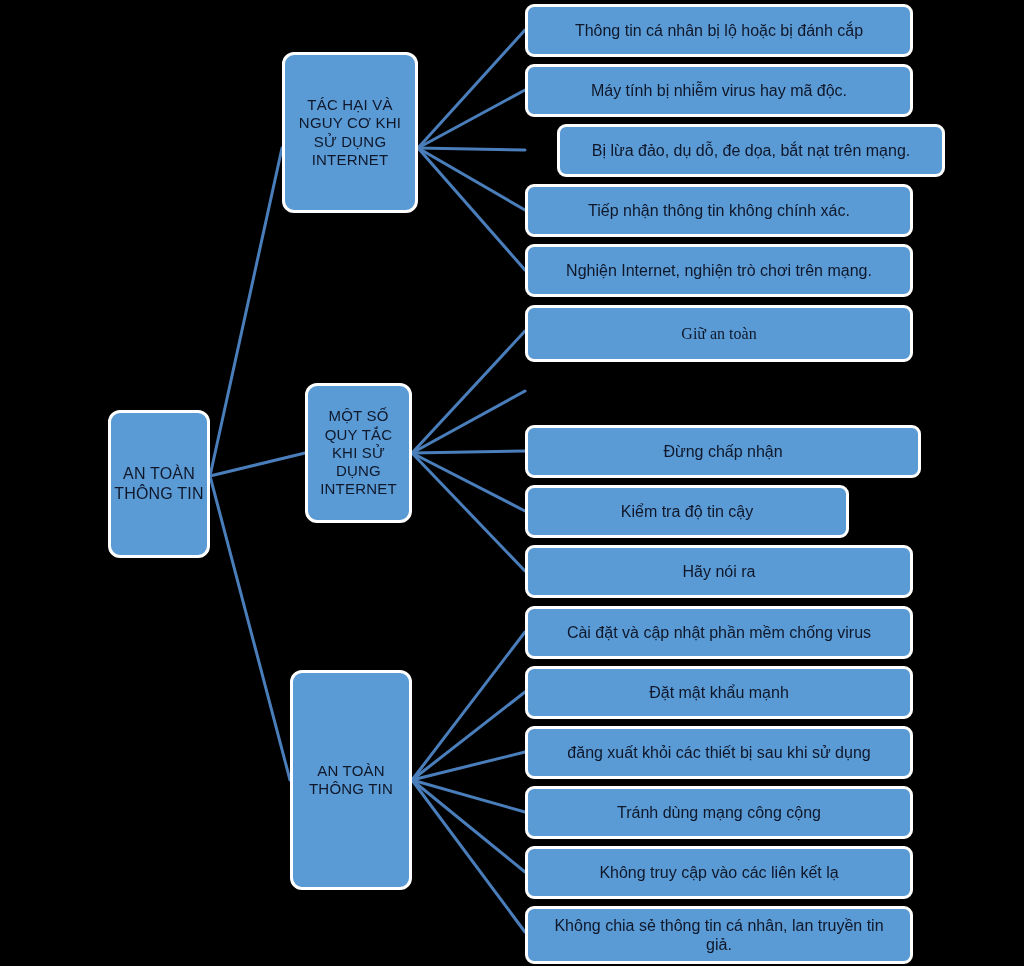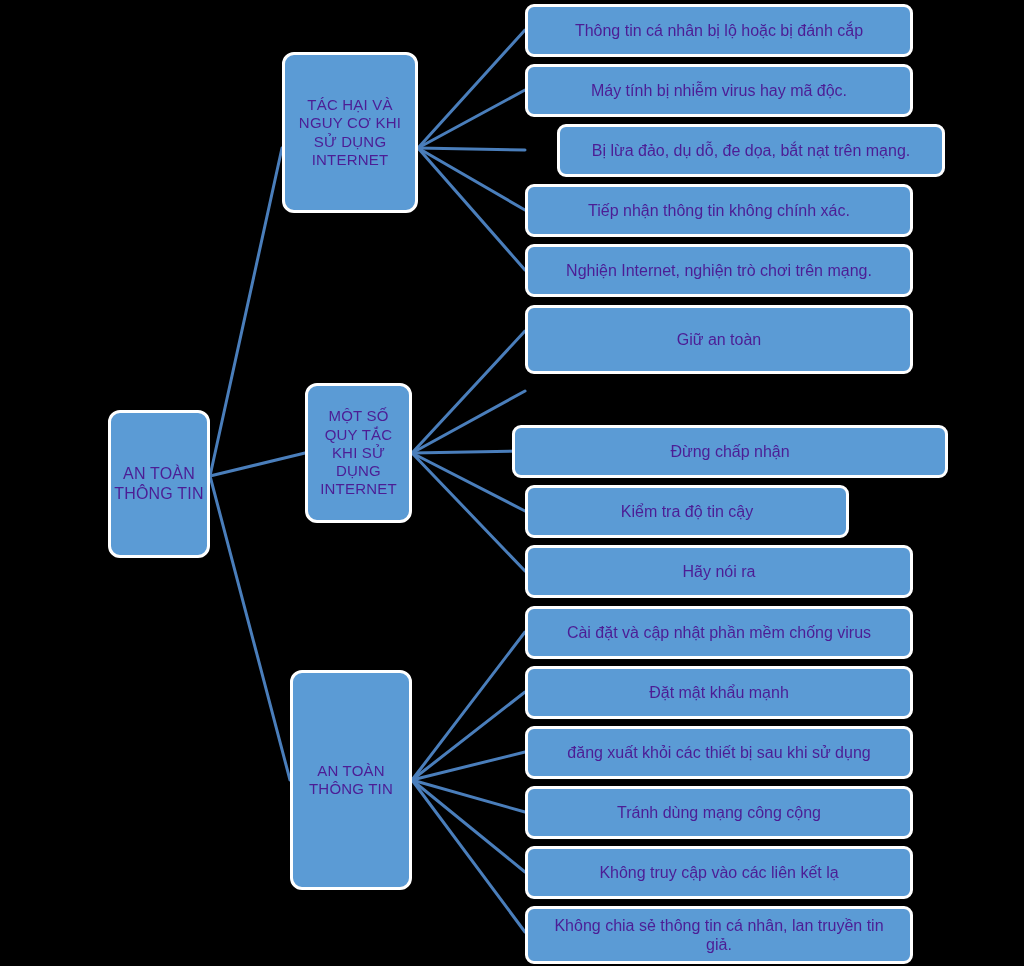--- a/index.html
+++ b/index.html
@@ -22,21 +22,21 @@
     width: 1024px;
     height: 966px;
     pointer-events: none;
   }
   .node {
     position: absolute;
     box-sizing: border-box;
     background: #5B9BD5;
     border: 3px solid #FFFFFF;
     border-radius: 10px;
-    color: #4c1d95;
+    color: #0f172a;
     display: flex;
     align-items: center;
     justify-content: center;
     text-align: center;
     line-height: 1.22;
     z-index: 2;
   }
   .node-root {
     border-radius: 12px;
     font-size: 16px;
@@ -127,24 +127,24 @@
   <div class="node node-leaf" style="left:525px; top:124px; width:388px; height:53px;margin-left:32px;">
     <span class="label">Bị lừa đảo, dụ dỗ, đe dọa, bắt nạt trên mạng.</span>
   </div>
   <div class="node node-leaf" style="left:525px; top:184px; width:388px; height:53px;">
     <span class="label">Tiếp nhận thông tin không chính xác.</span>
   </div>
   <div class="node node-leaf" style="left:525px; top:244px; width:388px; height:53px;">
     <span class="label">Nghiện Internet, nghiện trò chơi trên mạng.</span>
   </div>
 
-  <div class="node node-leaf" style="left:525px; top:305px; width:388px; height:69px;">
+  <div class="node node-leaf" style="left:525px; top:305px; width:388px; height:57px;font-family:Liberation Serif, serif;">
     <span class="label">Giữ an toàn</span>
   </div>
-  <div class="node node-leaf" style="left:512px; top:425px; width:436px; height:53px;justify-content:center;">
+  <div class="node node-leaf" style="left:525px; top:425px; width:396px; height:53px;justify-content:center;">
     <span class="label">Đừng chấp nhận</span>
   </div>
   <div class="node node-leaf" style="left:525px; top:485px; width:324px; height:53px;">
     <span class="label">Kiểm tra độ tin cậy</span>
   </div>
   <div class="node node-leaf" style="left:525px; top:545px; width:388px; height:53px;">
     <span class="label">Hãy nói ra</span>
   </div>
 
   <div class="node node-leaf" style="left:525px; top:606px; width:388px; height:53px;">

